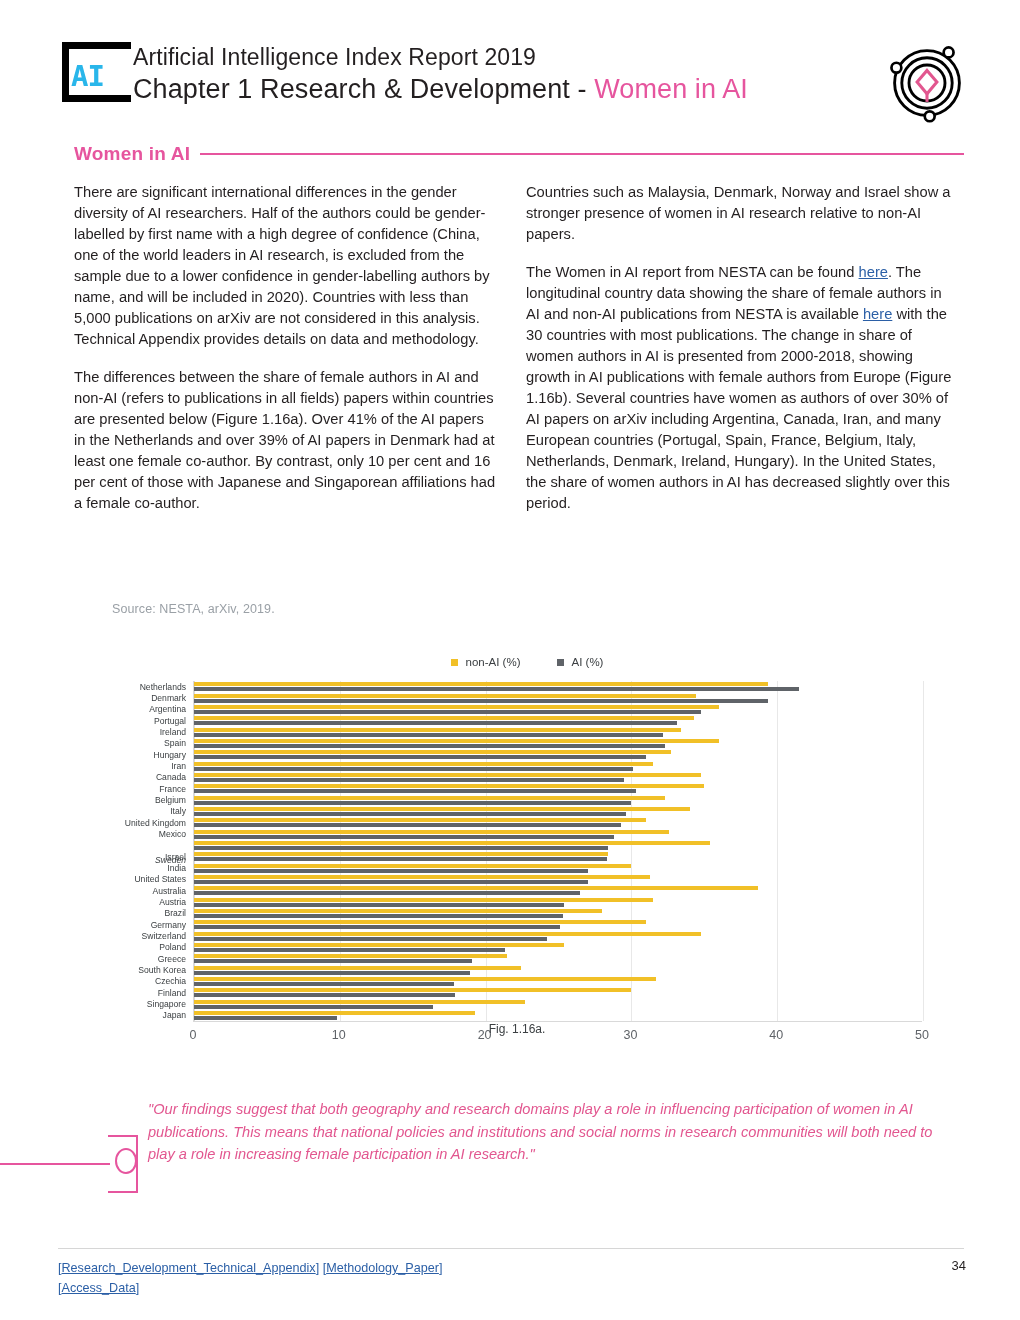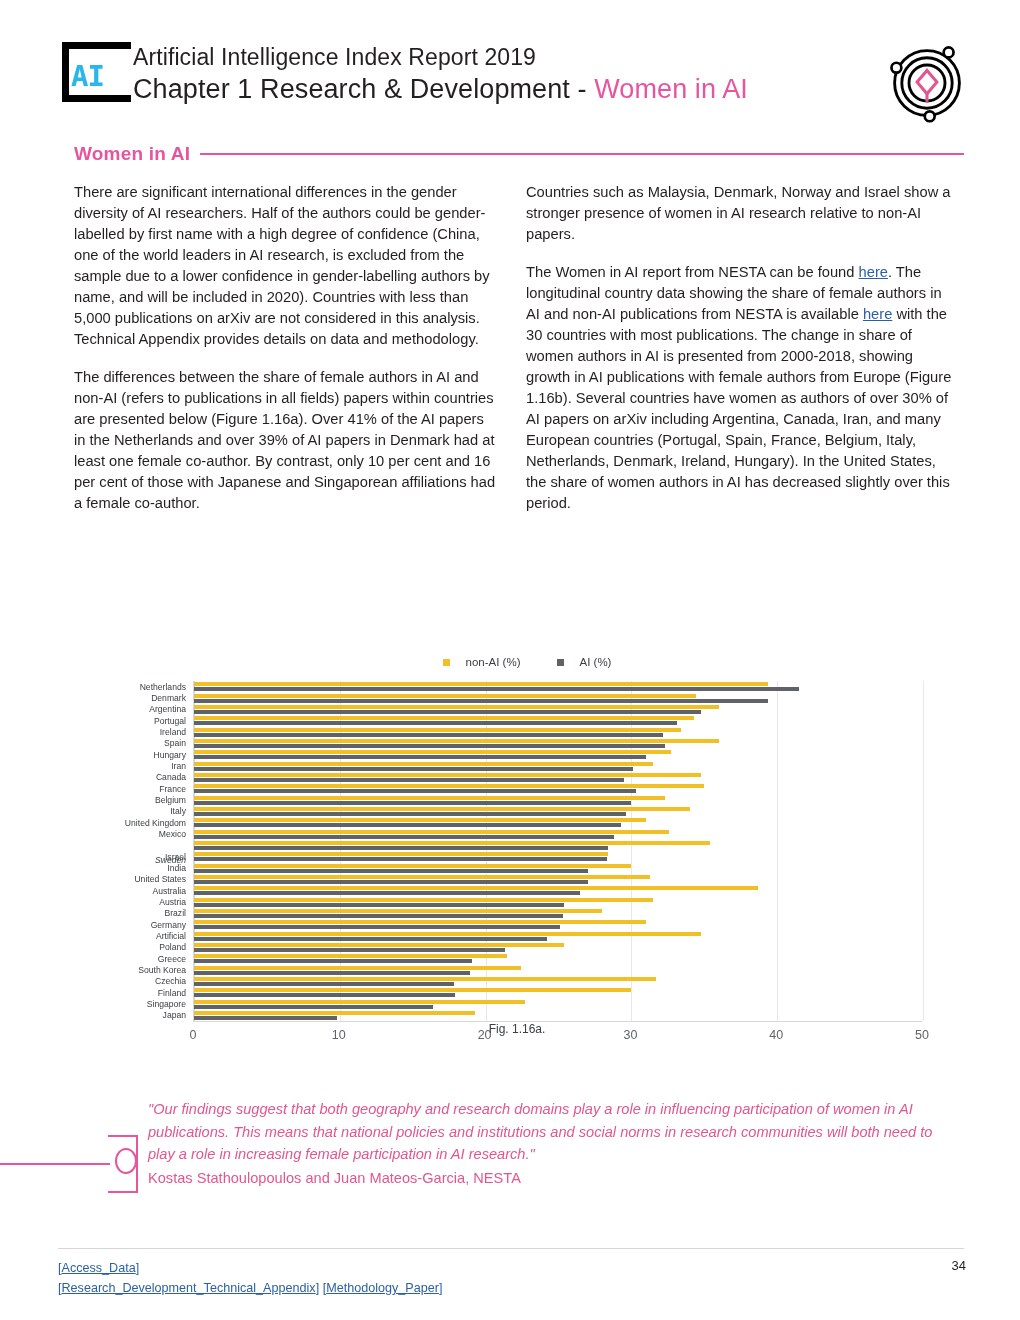--- a/index.html
+++ b/index.html
@@ -50,21 +50,21 @@
   .col p { margin:0 0 17px 0; }
   .col-left  { left:74px;  top:182px; width:424px; }
   .col-right { left:526px; top:182px; width:428px; }
   .lnk { color:#2b5fa6; text-decoration:underline; }
 
   
   .chart-wrap { position:absolute; left:112px; top:598px; width:810px; height:470px; }
   .chart-title { font-size:14.5px; color:#3c4043; letter-spacing:.1px; }
   .chart-source { font-size:12.5px; color:#9aa0a6; margin-top:4px; letter-spacing:.1px;}
   .legend { position:absolute; left:0; top:58px; width:810px; display:flex; justify-content:center; gap:16px; font-size:11.5px; color:#3c4043;}
-  .legend-item { display:flex; align-items:center; gap:16px;padding-left:20px; }
+  .legend-item { display:flex; align-items:center; gap:8px;padding-left:20px; }
   .lg-sw { width:7px; height:7px; display:inline-block; }
 
   .plot { position:absolute; left:0; top:83px; width:810px; height:340px; }
   .plot-labels { position:absolute; left:0; top:0; width:78px; height:340px; }
   .plot-area { position:absolute; left:81px; top:0; right:0; height:340px; border-left:1px solid #d9d9d9; }
   .grid { position:absolute; inset:0; }
   .gl { position:absolute; top:0; bottom:0; width:1px; background:#e8e8e8; }
   .gl.base { background:#d9d9d9; left:0; }
   .rows { position:absolute; inset:0; }
   .rowg { position:absolute; left:0; right:0; }
@@ -121,20 +121,21 @@
   <p>There are significant international differences in the gender diversity of AI researchers. Half of the authors could be gender-labelled by first name with a high degree of confidence (China, one of the world leaders in AI research, is excluded from the sample due to a lower confidence in gender-labelling authors by name, and will be included in 2020). Countries with less than 5,000 publications on arXiv are not considered in this analysis. Technical Appendix provides details on data and methodology.</p>
   <p>The differences between the share of female authors in AI and non-AI (refers to publications in all fields) papers within countries are presented below (Figure 1.16a). Over 41% of the AI papers in the Netherlands and over 39% of AI papers in Denmark had at least one female co-author. By contrast, only 10 per cent and 16 per cent of those with Japanese and Singaporean affiliations had a female co-author.</p>
 </div>
 
 <div class="col col-right">
   <p>Countries such as Malaysia, Denmark, Norway and Israel show a stronger presence of women in AI research relative to non-AI papers.</p>
   <p><span>The Women in AI report from NESTA can be found </span><a class="lnk" href="#">here</a><span>. The longitudinal country data showing the share of female authors in AI and non-AI publications from NESTA is available </span><a class="lnk" href="#">here</a><span> with the 30 countries with most publications. The change in share of women authors in AI is presented from 2000-2018, showing growth in AI publications with female authors from Europe (Figure 1.16b).  Several countries have women as authors of over 30% of AI papers on arXiv including Argentina, Canada, Iran, and many European countries (Portugal, Spain, France, Belgium, Italy, Netherlands, Denmark, Ireland, Hungary). In the United States, the share of women authors in AI has decreased slightly over this period.</span></p>
 </div>
 
 <div class="chart-wrap">
+  <div class="chart-source">Source: NESTA, arXiv, 2019.</div>
 
   <div class="legend" id="legend">
       <div class="legend-item">
         <span class="lg-sw" style="background: rgb(241, 192, 39);"></span>
         <span>non-AI (%)</span>
       </div>
       <div class="legend-item">
         <span class="lg-sw" style="background: rgb(95, 99, 104);"></span>
         <span>AI (%)</span>
       </div>
@@ -157,21 +158,21 @@
         <div class="ylab" style="top: 137.667px;">United Kingdom</div>
         <div class="ylab" style="top: 149px;">Mexico</div>
         <div class="ylab" style="top: 175px; font-style: italic;">Sweden</div>
         <div class="ylab" style="top: 171.667px;">Israel</div>
         <div class="ylab" style="top: 183px;">India</div>
         <div class="ylab" style="top: 194.333px;">United States</div>
         <div class="ylab" style="top: 205.667px;">Australia</div>
         <div class="ylab" style="top: 217px;">Austria</div>
         <div class="ylab" style="top: 228.333px;">Brazil</div>
         <div class="ylab" style="top: 239.667px;">Germany</div>
-        <div class="ylab" style="top: 251px;">Artificial</div>
+        <div class="ylab" style="top: 251px;">Switzerland</div>
         <div class="ylab" style="top: 262.333px;">Poland</div>
         <div class="ylab" style="top: 273.667px;">Greece</div>
         <div class="ylab" style="top: 285px;">South Korea</div>
         <div class="ylab" style="top: 296.333px;">Czechia</div>
         <div class="ylab" style="top: 307.667px; margin-left: 34px;">Finland</div>
         <div class="ylab" style="top: 319px;">Singapore</div>
         <div class="ylab" style="top: 330.333px;">Japan</div>
       </div>
     <div class="plot-area">
       <div class="grid" id="grid">
@@ -316,21 +317,20 @@
   </div>
 
   <div class="figcap">Fig. 1.16a.</div>
 </div>
 
 <div class="quote-line"></div>
 <div class="qbr"></div>
 <div class="qcirc"></div>
 <div class="quote">
   <div class="quote-text">"Our findings suggest that both geography and research domains play a role in influencing participation of women in AI publications. This means that national policies and institutions and social norms in research communities will both need to play a role in increasing female participation in AI research."</div>
-  <div class="quote-attr">Kostas Stathoulopoulos and Juan Mateos-Garcia, NESTA</div>
 </div>
 
 <div class="foot-rule"></div>
 <div class="foot">
+  <div>[<a href="#">Research_Development_Technical_Appendix</a>]&nbsp;[<a href="#">Methodology_Paper</a>]</div>
   <div>[<a href="#">Access_Data</a>]</div>
-  <div>[<a href="#">Research_Development_Technical_Appendix</a>]&nbsp;[<a href="#">Methodology_Paper</a>]</div>
 </div>
 <div class="pageno">34</div>
 
 </body></html>

